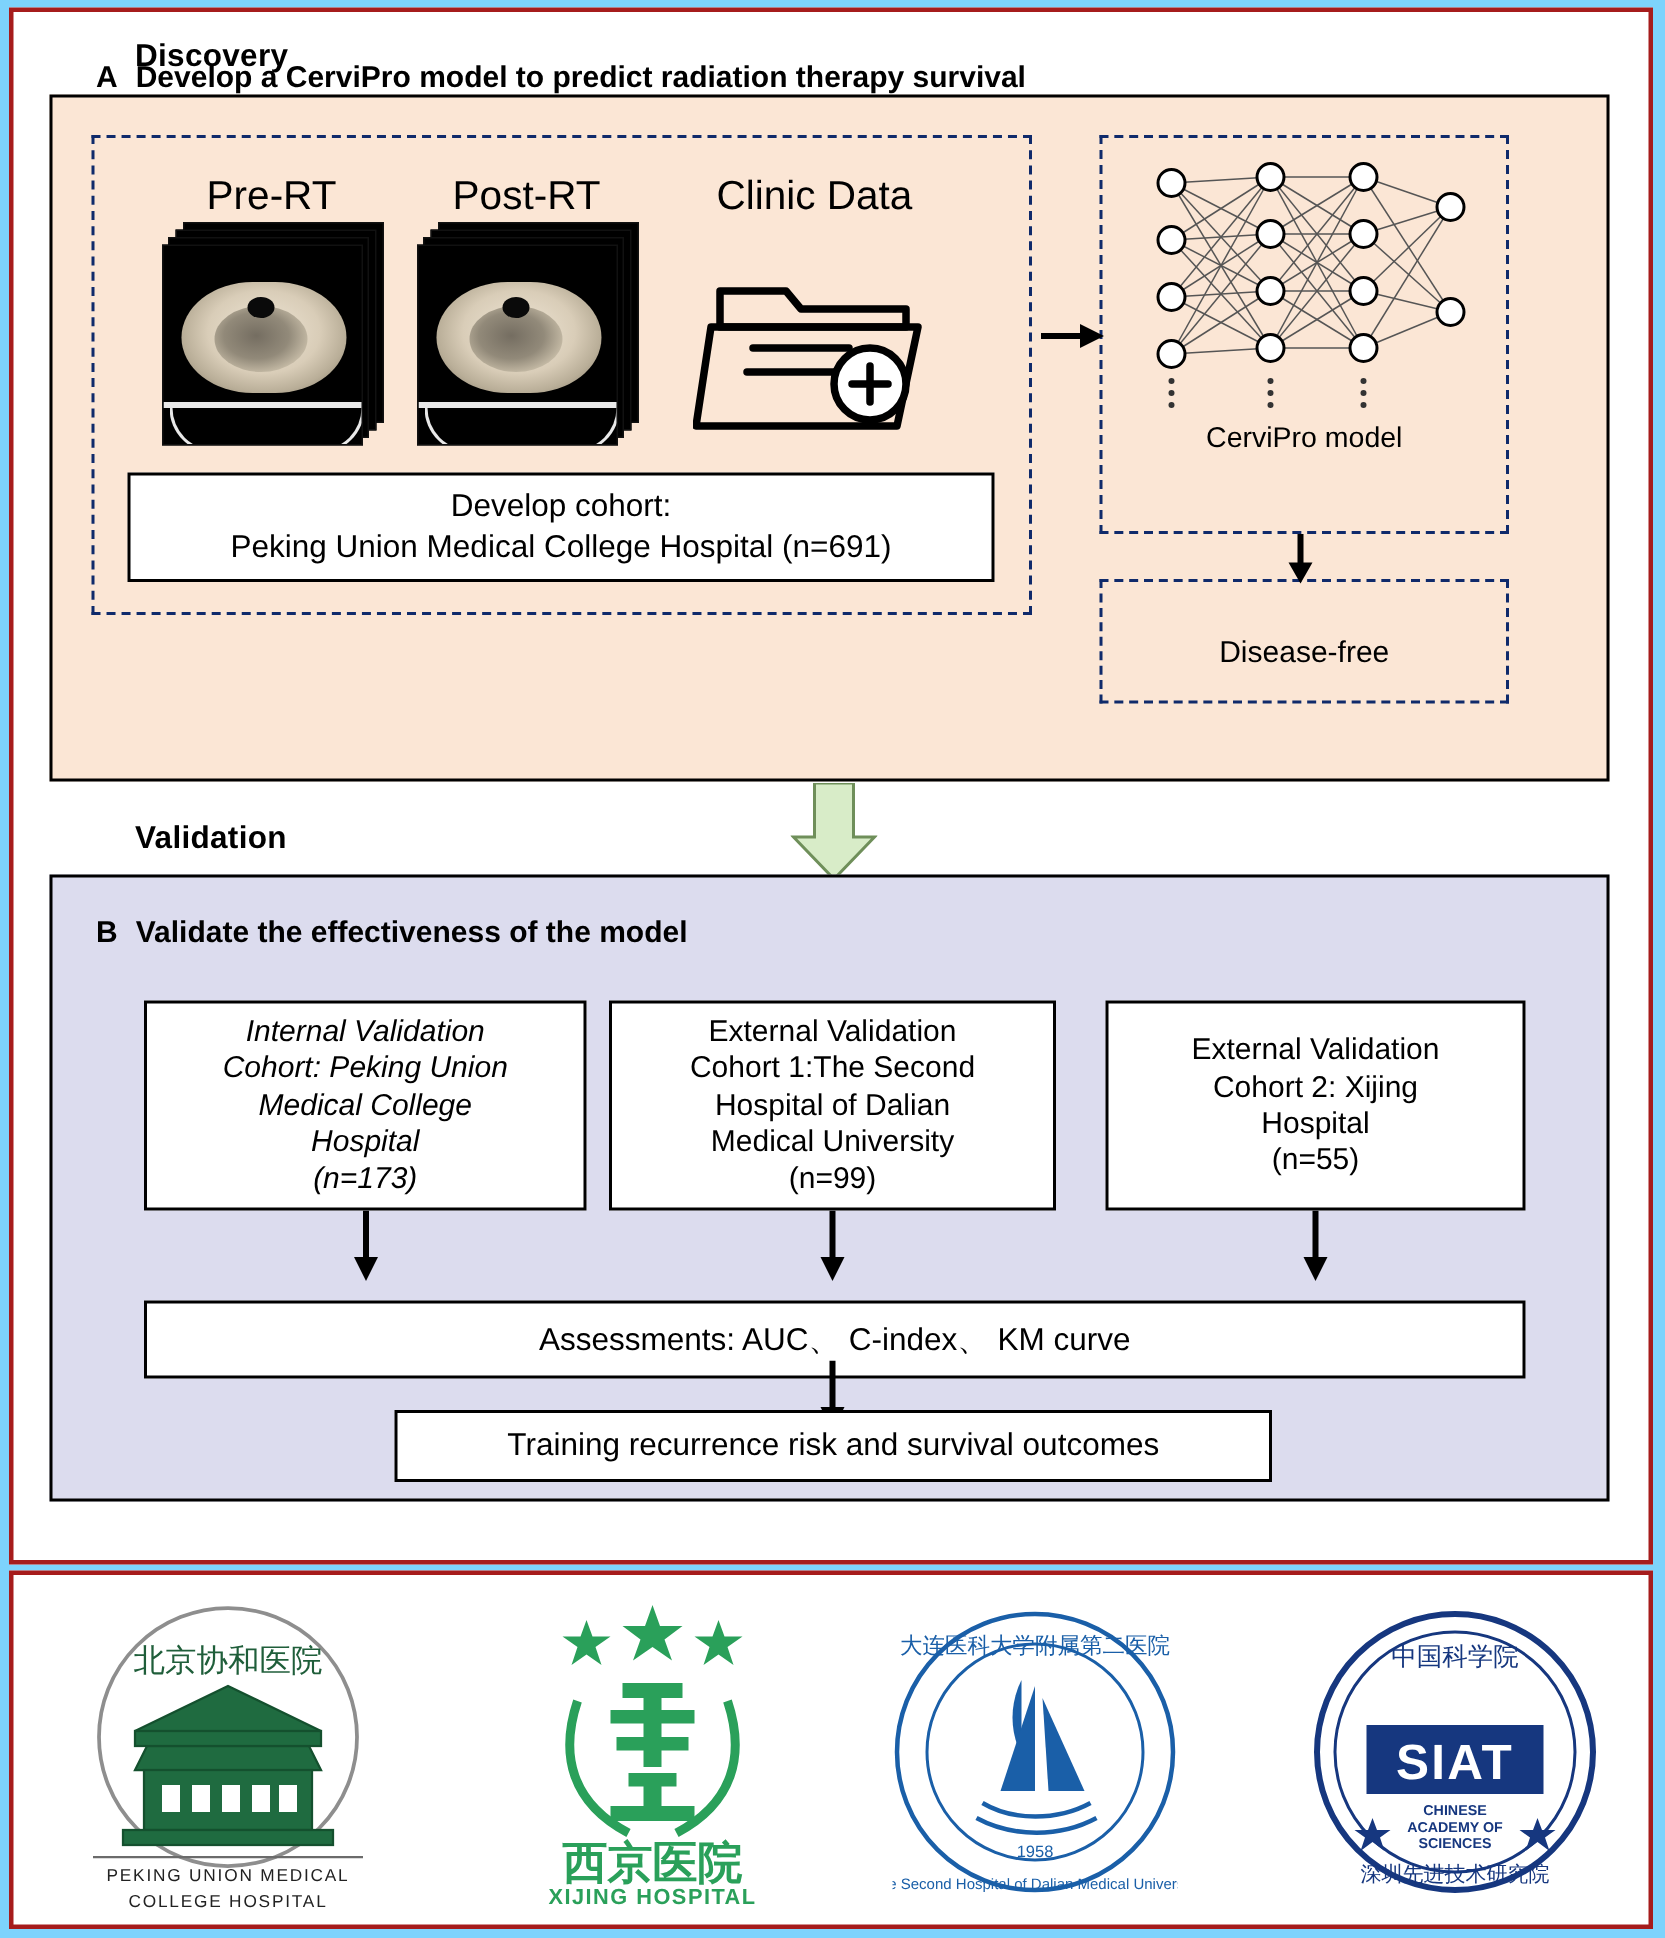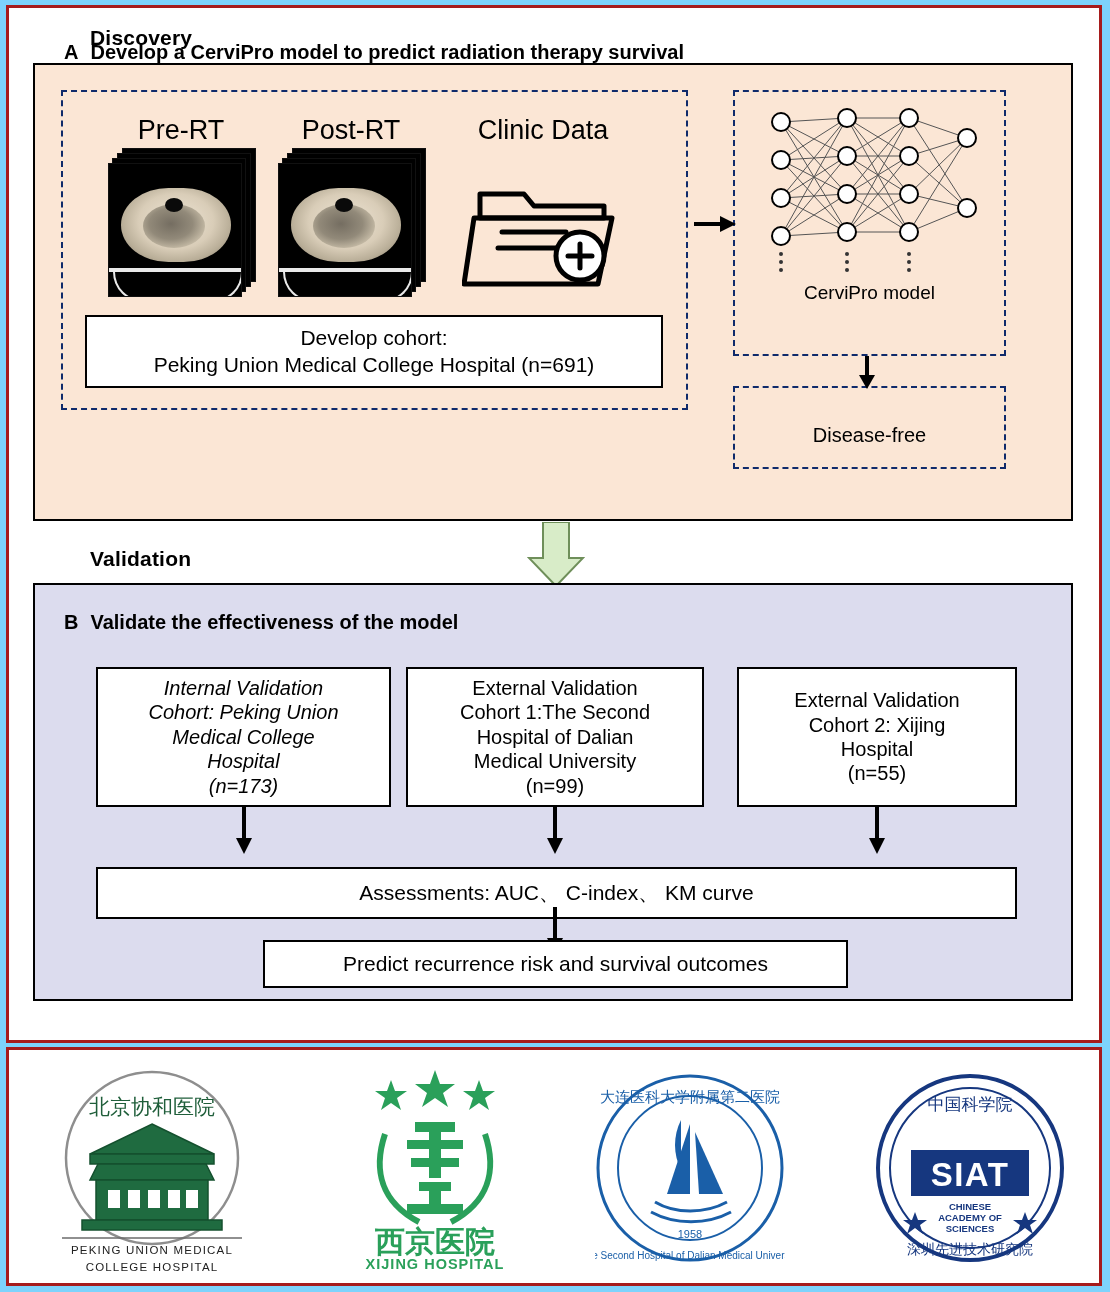--- a/index.html
+++ b/index.html
@@ -533,21 +533,21 @@
     <polygon points="3,31 11,47 19,31" fill="#000"></polygon>
   </svg>
 
   <div id="assess-box">Assessments: AUC、 C-index、 KM curve</div>
 
   <svg class="down-arrow" id="da4" viewBox="0 0 22 48">
     <line x1="11" y1="0" x2="11" y2="32" stroke="#000" stroke-width="4"></line>
     <polygon points="3,31 11,47 19,31" fill="#000"></polygon>
   </svg>
 
-  <div id="predict-box">Predict recurrence risk and survival outcomes</div>
+  <div id="predict-box">Training recurrence risk and survival outcomes</div>
 
   <div class="logo-frame"></div>
 
   <div class="logo" id="logo-pumch">
     <svg class="logo-svg" viewBox="0 0 228 212">
       <circle cx="114" cy="96" r="86" fill="none" stroke="#8e8e8e" stroke-width="2.5"></circle>
       <g fill="#1f5e3a">
         <text x="114" y="52" font-family="'Liberation Serif', serif" font-size="21" text-anchor="middle">北京协和医院</text>
       </g>
 

